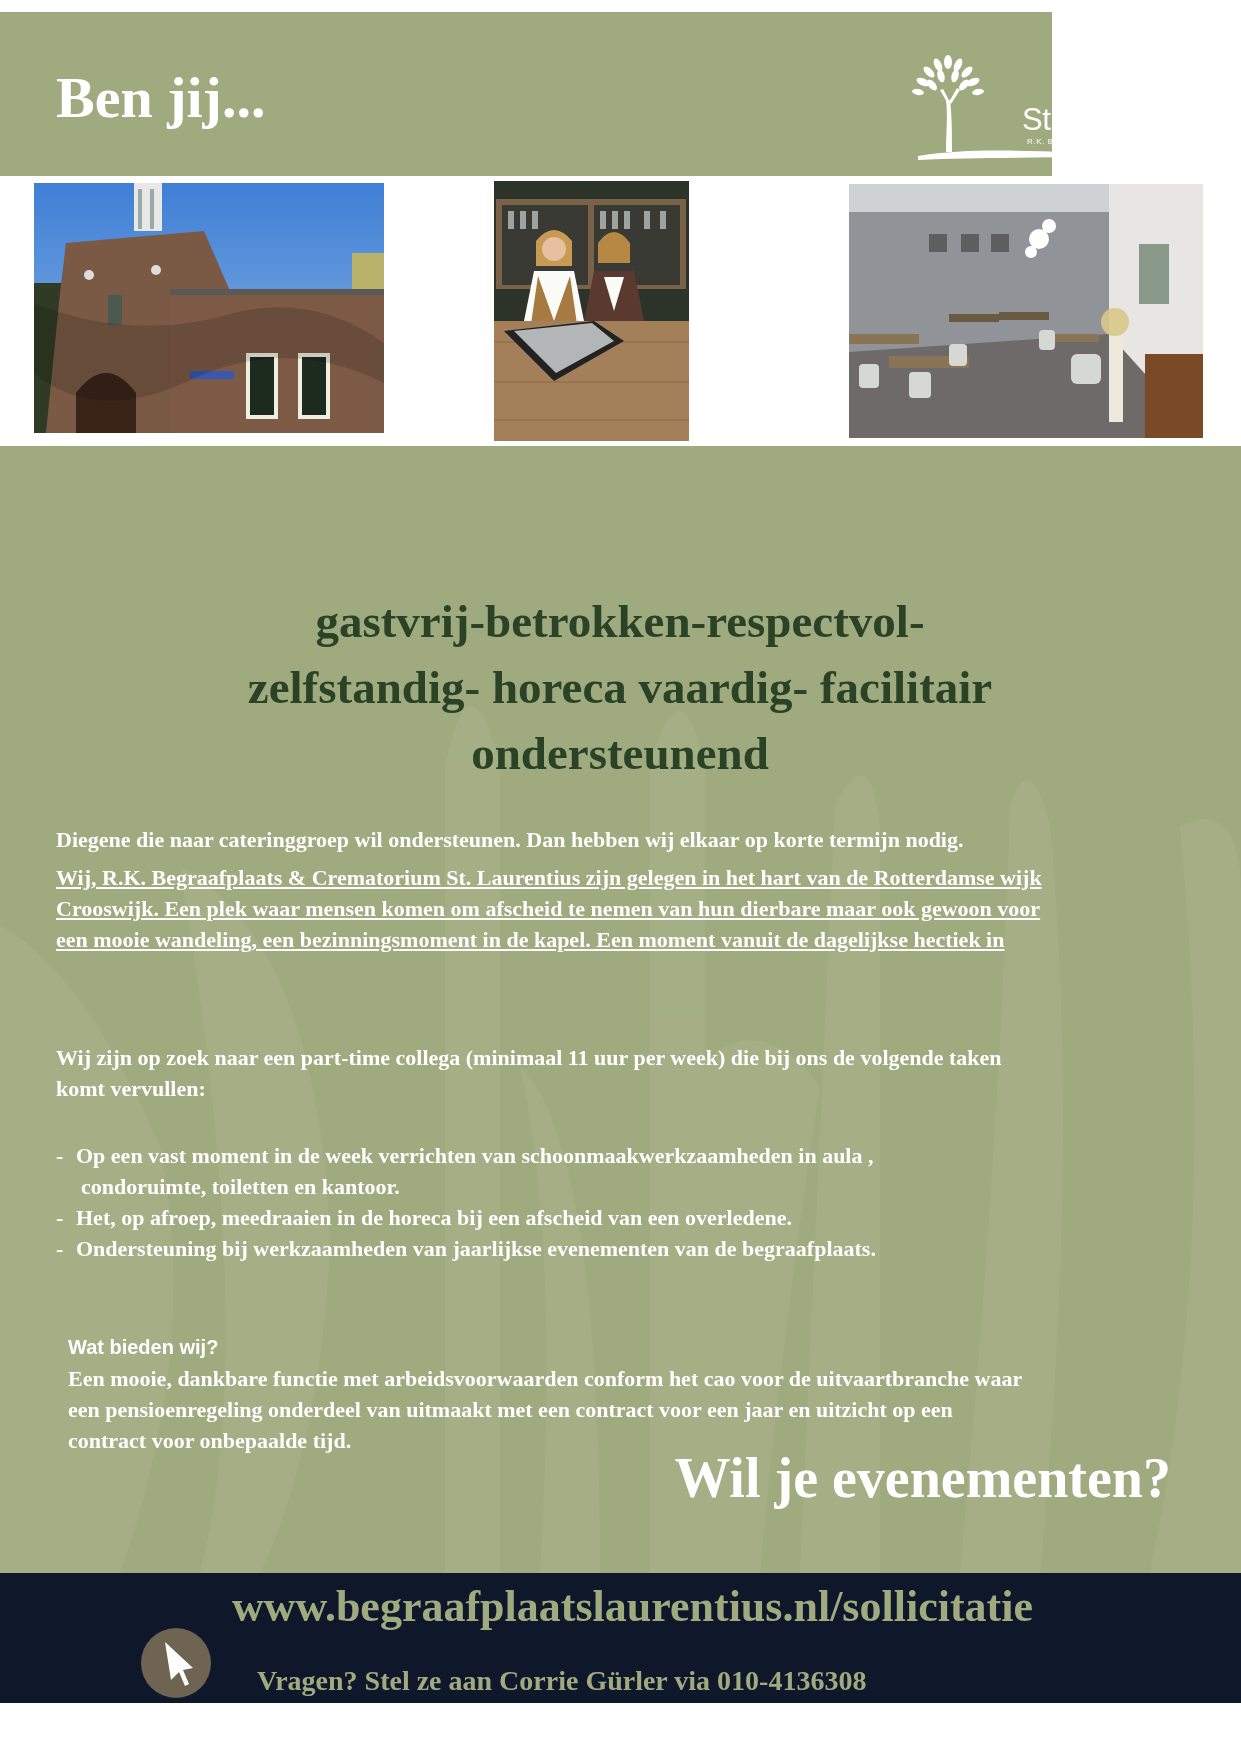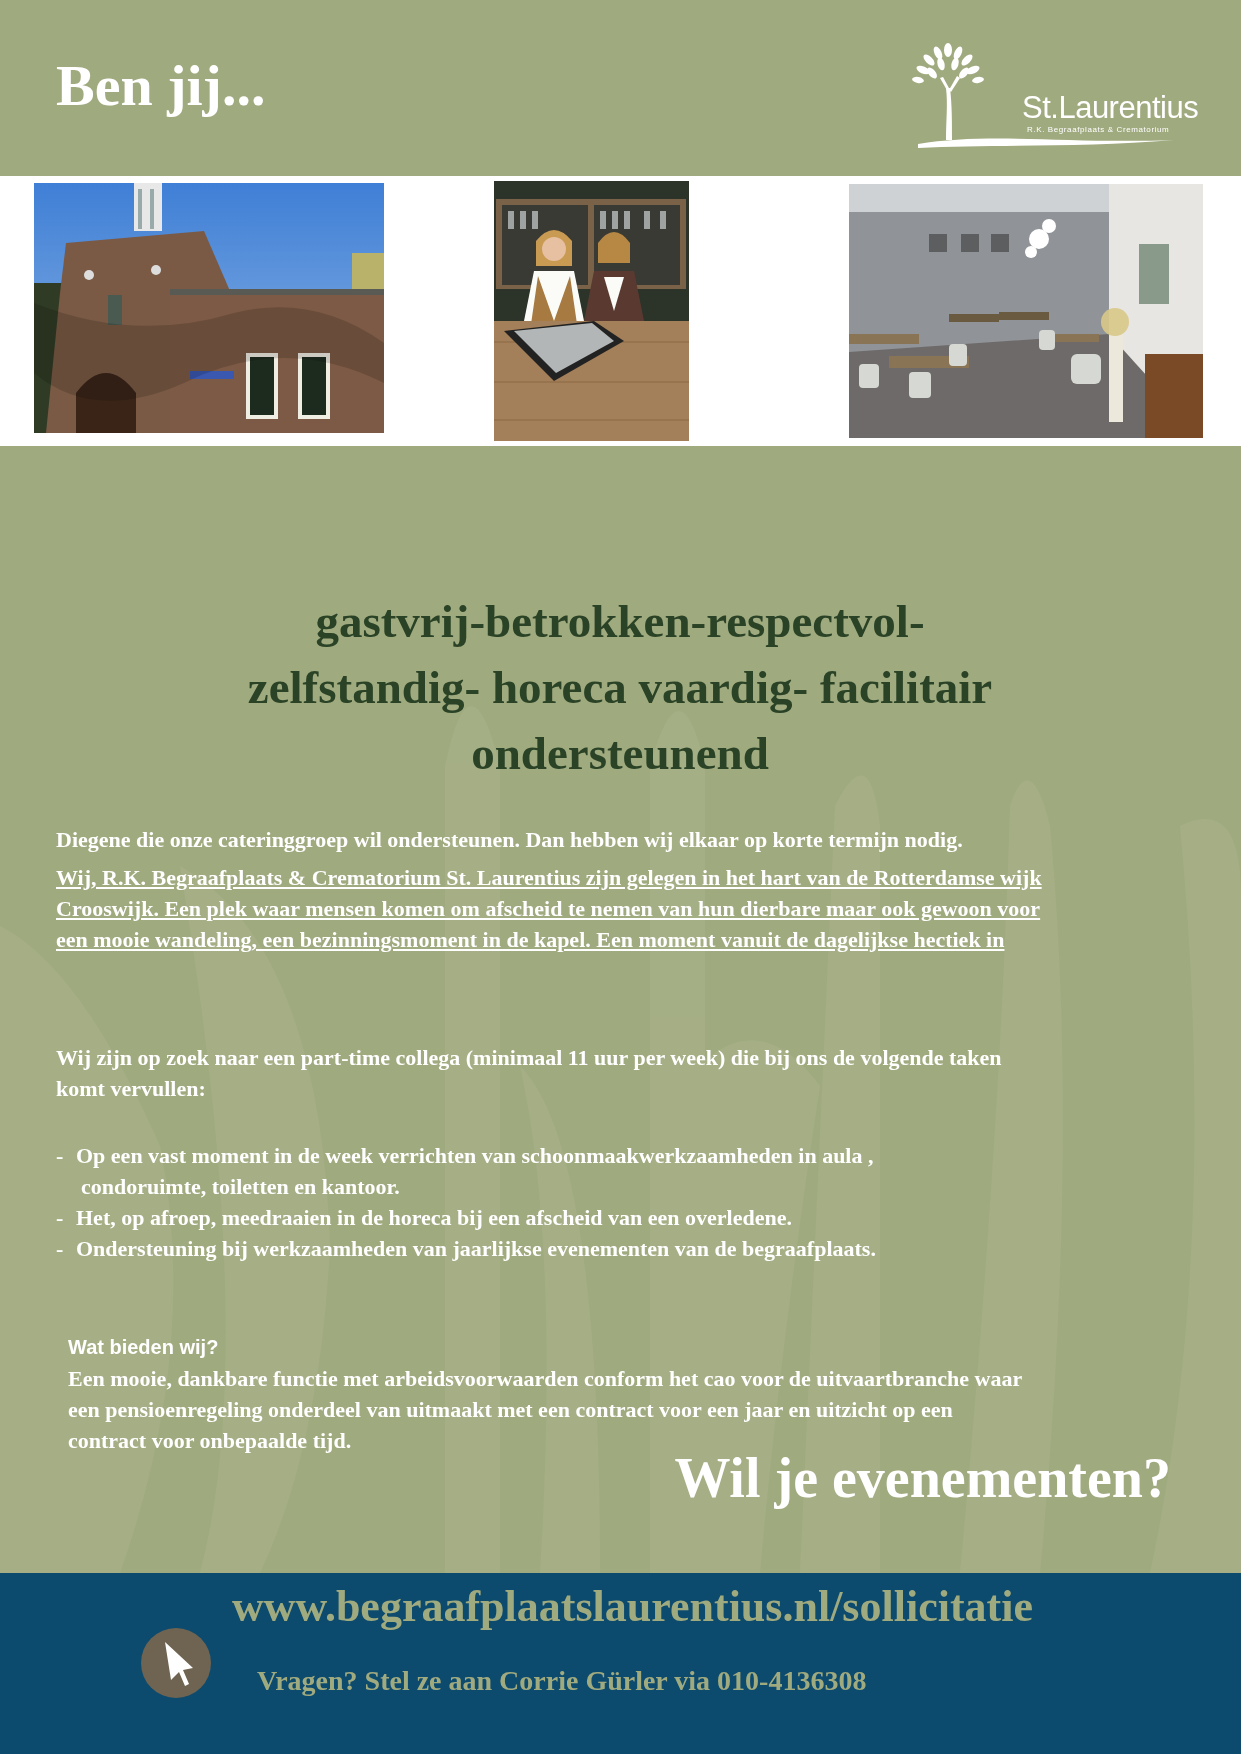--- a/index.html
+++ b/index.html
@@ -1,17 +1,17 @@
 <!DOCTYPE html>
 <html><head>
 <meta charset="utf-8">
 <style>
   html, body { margin:0; padding:0; }
   body { width:1241px; height:1754px; position:relative; overflow:hidden; background:#ffffff; font-family:"DejaVu Serif", serif; }
-  .header { position:absolute; left:0; top:0; width:1241px; height:176px; background:#a0aa7f; }
+  .header { position:absolute; left:0; top:12px; width:1052px; height:176px; background:#a0aa7f; }
   .header-title { position:absolute; left:56px; top:52px; color:#ffffff; font-family:"Liberation Serif", serif; font-weight:bold; font-size:58px; letter-spacing:0px; }
   .logo { position:absolute; left:910px; top:40px; width:300px; height:110px; }
   .logo-name { position:absolute; left:68px; top:50px; color:#fff; font-family:"Liberation Sans", sans-serif; font-size:31px; letter-spacing:-0.5px;margin-left:44px; }
   .logo-sub { position:absolute; left:106px; top:85px; color:#fff; font-family:"Liberation Sans", sans-serif; font-size:8px; letter-spacing:0.6px;margin-left:11px; }
   .photos { position:absolute; left:0; top:176px; width:1241px; height:270px; background:#ffffff; }
   .photo { position:absolute; overflow:hidden; }
   .p1 { left:34px; top:7px; width:350px; height:250px; }
   .p2 { left:494px; top:5px; width:195px; height:260px; }
   .p3 { left:849px; top:8px; width:354px; height:254px; }
   .main { position:absolute; left:0; top:446px; width:1241px; height:1127px; background:#a0aa7f; overflow:hidden; }
@@ -21,21 +21,21 @@
   .intro { top:378px; }
   .about { top:416px;text-decoration:underline; }
   .search { top:596px; }
   .tasks { top:694px; list-style:none; margin:0; padding:0; }
   .tasks li { position:relative; padding-left:20px; }
   .tasks li .dash { position:absolute; left:0; }
   .tasks li.wrap .cont { display:block; padding-left:5px; }
   .offer { position:absolute; left:68px; top:886px; width:1110px; color:#fff; font-family:"Liberation Serif", serif; font-weight:bold; font-size:22px; line-height:31px; }
   .offer-head { font-family:"Liberation Sans", sans-serif; font-size:20px; font-weight:bold; }
   .apply { position:absolute; right:70px; top:1000px; color:#fff; font-family:"Liberation Serif", serif; font-weight:bold; font-size:56px; }
-  .footer { position:absolute; left:0; top:1573px; width:1241px; height:181px; background:#0c4a6e;text-align:center; }
+  .footer { position:absolute; left:0; top:1573px; width:1241px; height:130px; background:#0f172a;text-align:center; }
   .url { position:absolute; left:232px; top:8px; color:#a0aa7f; font-family:"Liberation Serif", serif; font-weight:bold; font-size:44px; }
   .contact { position:absolute; left:257px; top:92px; color:#a0aa7f; font-family:"Liberation Serif", serif; font-weight:bold; font-size:28px; }
   .cursor-btn { position:absolute; left:141px; top:55px; width:70px; height:70px; border-radius:50%; background:#6f6452; }
   .cursor-btn svg { position:absolute; left:0; top:0; }
 </style>
 </head>
 <body>
 
 <div class="header">
   <div class="header-title">Ben jij...</div>
@@ -176,21 +176,21 @@
       <path d="M700 620 Q760 560 820 640 Q780 900 760 1127 L700 1127 Z"></path>
     </g>
   </svg>
 
   <div class="tagline">
     <div>gastvrij-betrokken-respectvol-</div>
     <div>zelfstandig- horeca vaardig- facilitair</div>
     <div>ondersteunend</div>
   </div>
 
-  <div class="body-text intro">Diegene die onze cateringgroep wil ondersteunen. Dan hebben wij elkaar op korte termijn nodig.</div>
+  <div class="body-text intro">Diegene die naar cateringgroep wil ondersteunen. Dan hebben wij elkaar op korte termijn nodig.</div>
 
   <div class="body-text about">
     <div>Wij, R.K. Begraafplaats &amp; Crematorium St. Laurentius zijn gelegen in het hart van de Rotterdamse wijk</div>
     <div>Crooswijk. Een plek waar mensen komen om afscheid te nemen van hun dierbare maar ook gewoon voor</div>
     <div>een mooie wandeling, een bezinningsmoment in de kapel. Een moment vanuit de dagelijkse hectiek in</div>
   </div>
 
   <div class="body-text search">
     <div>Wij zijn op zoek naar een part-time collega (minimaal 11 uur per week) die bij ons de volgende taken</div>
     <div>komt vervullen:</div>

